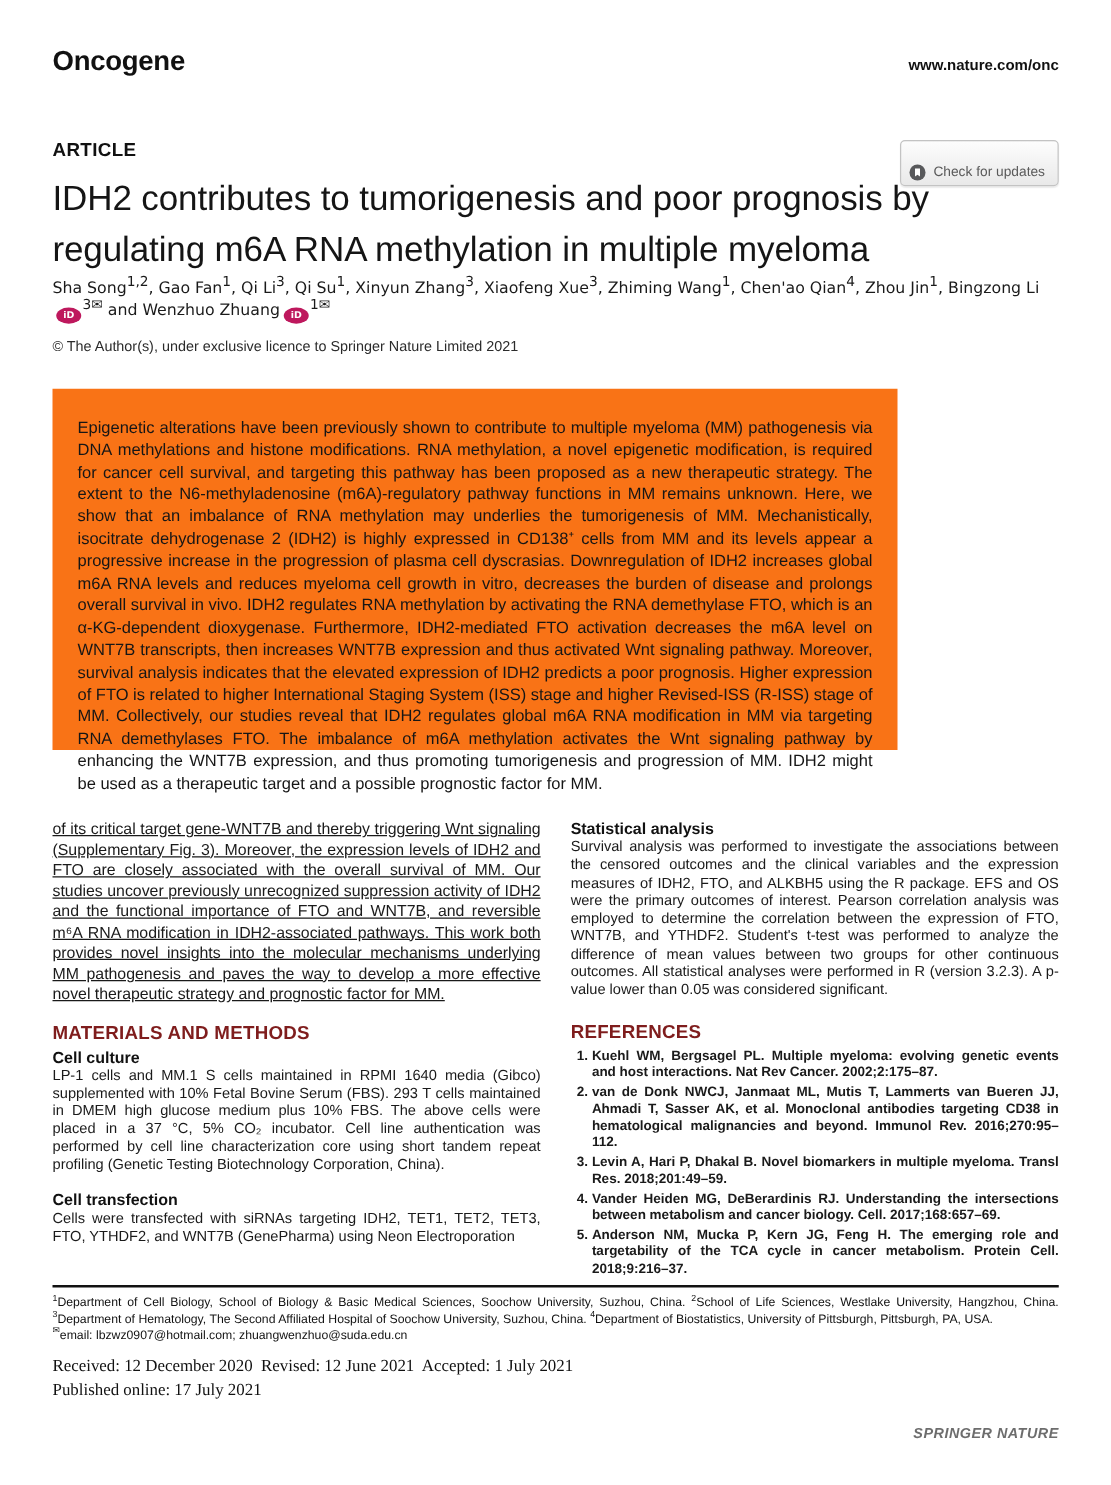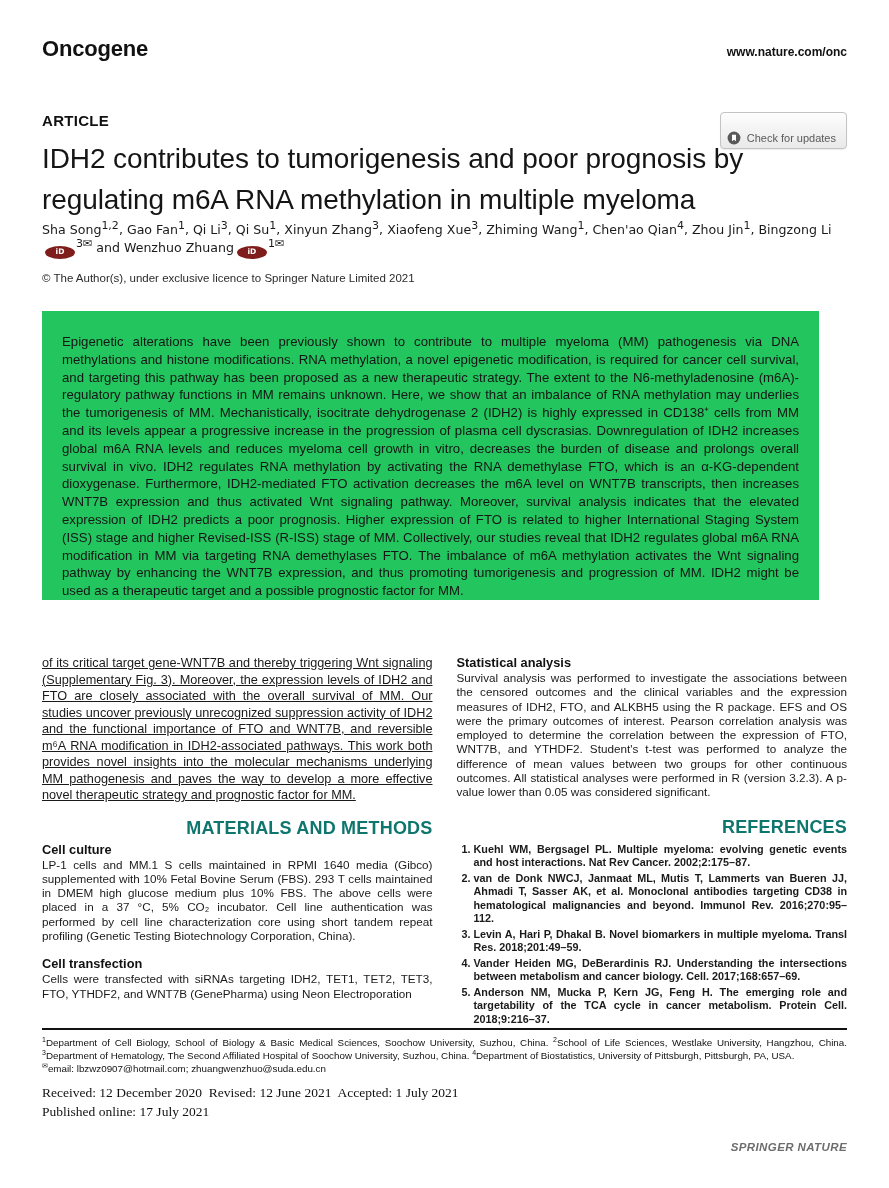--- a/index.html
+++ b/index.html
@@ -44,48 +44,48 @@
 
   
   .authors {
     position: absolute; top: 221px; left: 42px; width: 805px;
     font-family: "DejaVu Sans", sans-serif;
     font-size: 12.6px; line-height: 18px; color: #1a1a1a;
   }
   .authors sup { font-size: 11px; line-height: 0; vertical-align: super; }
   .orcid {
     display: inline-flex; align-items: center; justify-content: center;
-    width: 30px; height: 13px; border-radius: 50%;
-    background: #7f1d1d; color: #fff; font-size: 7.5px; font-weight: 700;
+    width: 20px; height: 13px; border-radius: 50%;
+    background: #be185d; color: #fff; font-size: 7.5px; font-weight: 700;
     margin: 0 1px 0 3px; position: relative; top: 2px; cursor: pointer;
   }
   .copyright { position: absolute; top: 272px; left: 42px; font-size: 11.5px; color: #2b2b2b; }
 
   
   .abstract {
-    position: absolute; top: 311px; left: 42px; width: 777px; height: 289px;
-    background: #22c55e; padding: 22px 20px 18px 20px;
+    position: absolute; top: 311px; left: 42px; width: 676px; height: 289px;
+    background: #f97316; padding: 22px 20px 18px 20px;
   }
   .abstract-text {
     font-size: 13.2px; line-height: 17.8px; text-align: justify; color: #161616;
   }
   .abstract-doi { margin-top: 16px; font-size: 13.2px; color: #161616; }
   .abstract-doi i { font-style: italic; }
 
   
   .columns {
     position: absolute; top: 655px; left: 42px; width: 805px;
     display: flex; gap: 24px;
   }
   .col { flex: 1 1 0; min-width: 0; }
   .lead-par {
     font-size: 12.7px; line-height: 16.5px; text-align: justify;
     margin-bottom: 14px; color: #1a1a1a; text-decoration: underline;
   }
-  .sec-h { font-size: 18px; font-weight: 700; letter-spacing: 0.2px; color: #0f766e; margin-bottom: 3px; text-align: right; }
+  .sec-h { font-size: 15px; font-weight: 700; letter-spacing: 0.2px; color: #7f1d1d; margin-bottom: 3px; }
   .sub-h { font-size: 12.8px; font-weight: 700; color: #111; margin-bottom: 1px; }
   .small-par {
     font-size: 11.7px; line-height: 14.3px; text-align: justify;
     margin-bottom: 13px; color: #1a1a1a;
   }
   .refs-h { margin-top: 17px; }
   ol.refs {
     margin-top: 5px; padding-left: 17px;
     font-size: 10.8px; line-height: 13.5px; text-align: justify; color: #1a1a1a;
   }

